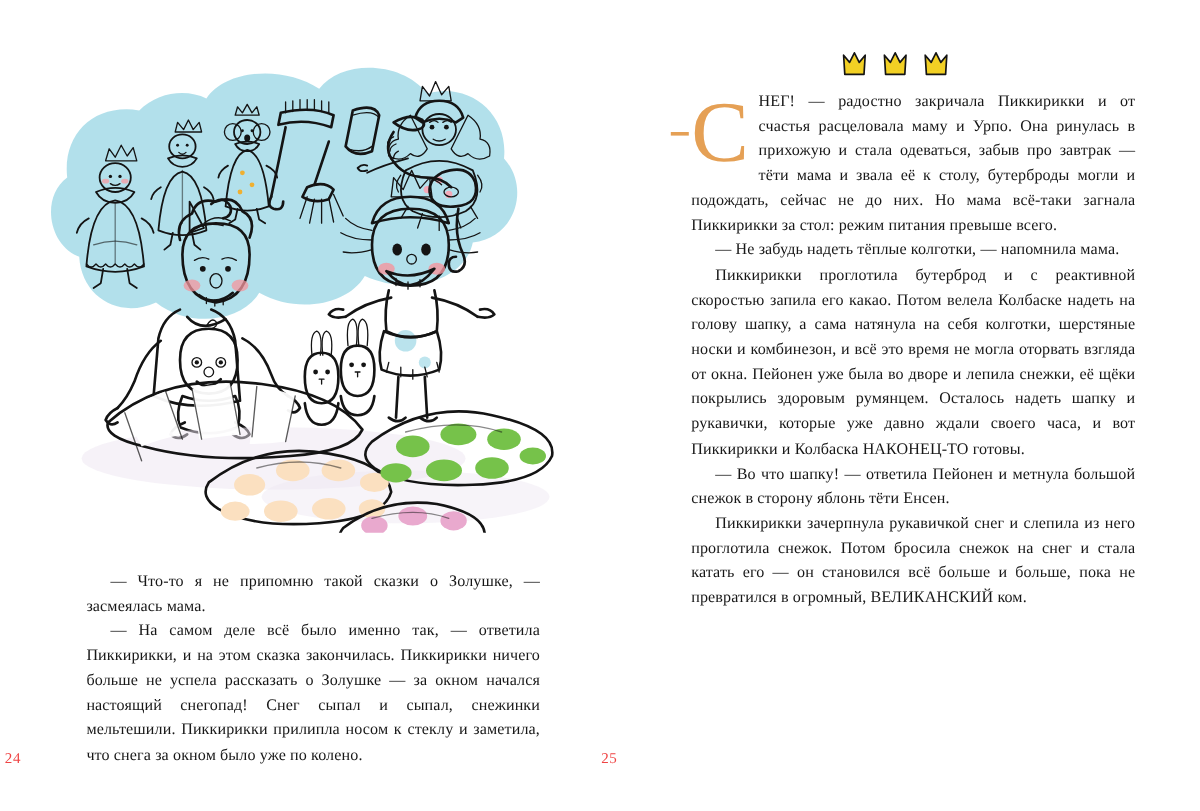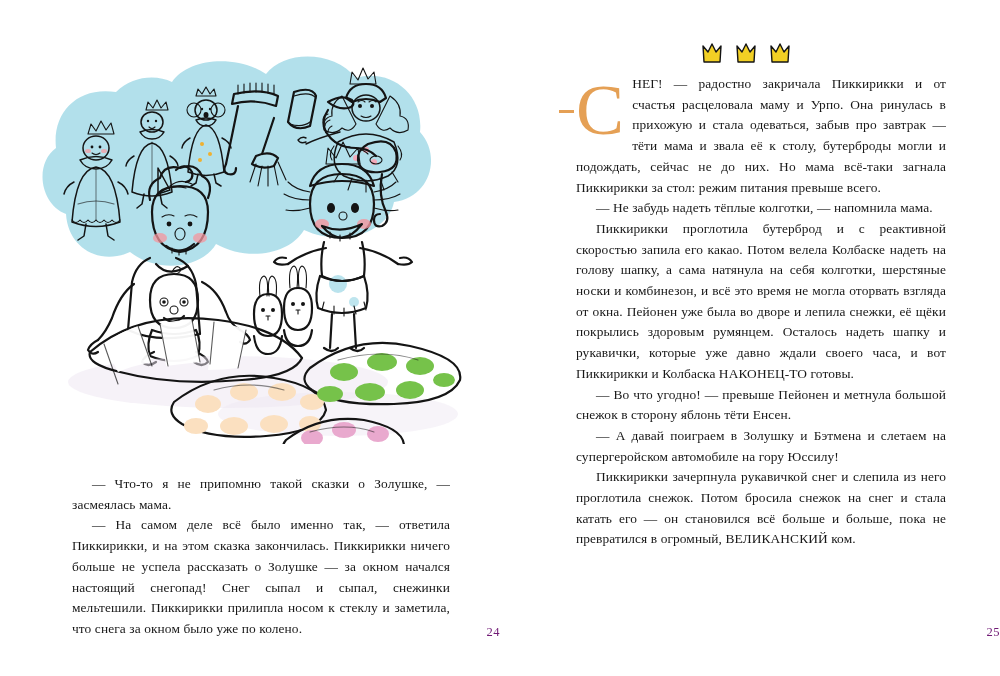--- a/index.html
+++ b/index.html
@@ -88,23 +88,23 @@
     text-align: center;
     height: 30px;
   }
   .crowns svg { display: inline-block; }
 
   .folio {
     position: absolute;
     bottom: 36px;
     left: 0;
     right: 0;
-    text-align: right;
+    text-align: left;
     font-size: 12.5px;
-    color: #701a75;
+    color: #ef4444;
     letter-spacing: 0.5px;
   }
   .folio.left-folio { left: 4px; }
   .folio.right-folio { left: 1px; }
 </style>
 </head>
 <body>
 
 <div class="spread">
 
@@ -391,21 +391,20 @@
     </div>
 
     <div class="body-text right-text">
       <div class="dropcap-wrap">
         <span class="dropdash"></span>
         <span class="dropcap">С</span>
         <p class="noindent">НЕГ! — радостно закричала Пиккирикки и от счастья расцеловала маму и Урпо. Она ринулась в прихожую и стала одеваться, забыв про завтрак — тёти мама и звала её к столу, бутерброды могли и подождать, сейчас не до них. Но мама всё-таки загнала Пиккирикки за стол: режим питания превыше всего.</p>
       </div>
       <p>— Не забудь надеть тёплые колготки, — напомнила мама.</p>
       <p>Пиккирикки проглотила бутерброд и с реактивной скоростью запила его какао. Потом велела Колбаске надеть на голову шапку, а сама натянула на себя колготки, шерстяные носки и комбинезон, и всё это время не могла оторвать взгляда от окна. Пейонен уже была во дворе и лепила снежки, её щёки покрылись здоровым румянцем. Осталось надеть шапку и рукавички, которые уже давно ждали своего часа, и вот Пиккирикки и Колбаска НАКОНЕЦ-ТО готовы.</p>
-      <p>— Во что угодно! — превыше Пейонен и метнула большой снежок в сторону яблонь тёти Енсен.</p>
-      <p>— А давай поиграем в Золушку и Бэтмена и слетаем на супергеройском автомобиле на гору Юссилу!</p>
+      <p>— Во что шапку! — ответила Пейонен и метнула большой снежок в сторону яблонь тёти Енсен.</p>
       <p>Пиккирикки зачерпнула рукавичкой снег и слепила из него проглотила снежок. Потом бросила снежок на снег и стала катать его — он становился всё больше и больше, пока не превратился в огромный, ВЕЛИКАНСКИЙ ком.</p>
     </div>
 
     <div class="folio right-folio">25</div>
   </div>
 
 </div>
 
 </body></html>

